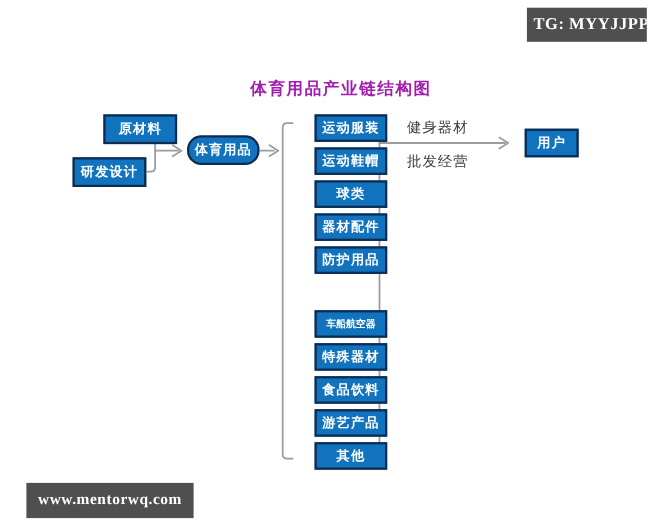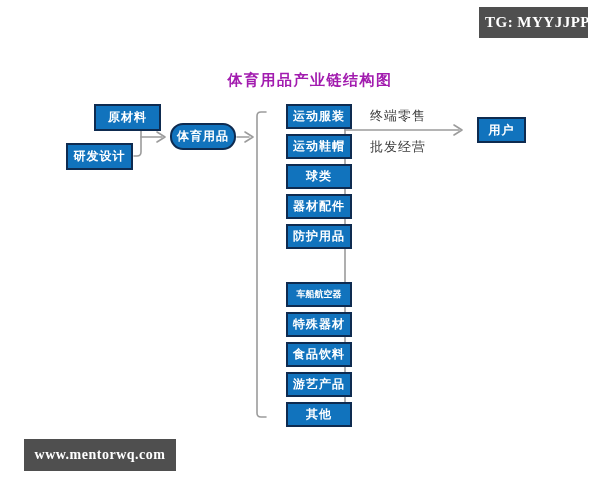--- a/index.html
+++ b/index.html
@@ -77,20 +77,20 @@
     <div class="node">球类</div>
     <div class="node">器材配件</div>
     <div class="node">防护用品</div>
     <div class="node small">车船航空器</div>
     <div class="node">特殊器材</div>
     <div class="node">食品饮料</div>
     <div class="node">游艺产品</div>
     <div class="node">其他</div>
   </div>
 
-  <div class="chan retail">终端零售</div>
+  <div class="chan retail">健身器材</div>
   <div class="chan wholesale">批发经营</div>
 
   <div class="node user">用户</div>
 
   <div class="badge site">www.mentorwq.com</div>
 
 </div>
 
 </body></html>

